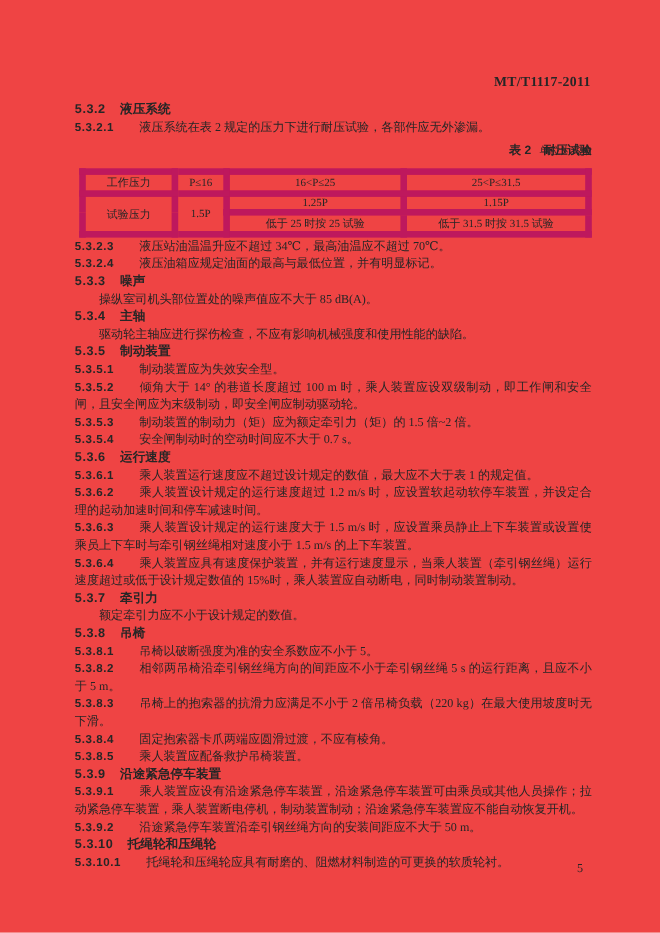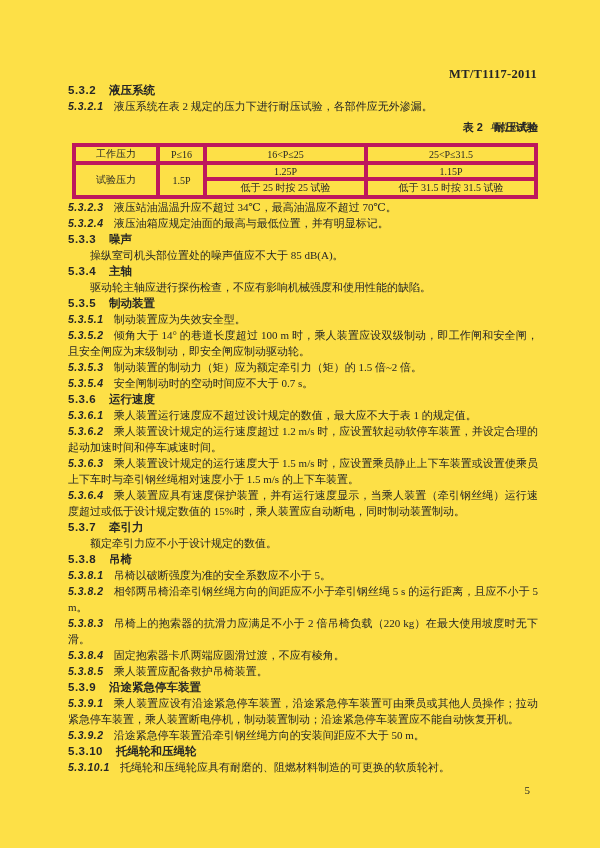--- a/index.html
+++ b/index.html
@@ -1,54 +1,54 @@
 <!DOCTYPE html>
 <html><head>
 <meta charset="utf-8">
 <style>
   * { box-sizing: border-box; }
   html, body { margin: 0; padding: 0; background: #ffffff; }
   .page {
     width: 600px; height: 848px; position: relative; overflow: hidden;
-    background: #fde047; color: #262626;
+    background: #ef4444; color: #262626;
     font-family: "Liberation Serif", "DejaVu Serif", serif;
   }
   .doc-ref {
     position: absolute; top: 67px; right: 63px;
     font-size: 12.5px; font-weight: bold; letter-spacing: 0.3px;
     font-family: "Liberation Serif", serif;
   }
-  .content { position: absolute; left: 68px; top: 82px; width: 470px; }
+  .content { position: absolute; left: 68px; top: 92px; width: 470px; }
   .heading {
     margin: 0; font-family: "Liberation Sans", "DejaVu Sans", sans-serif;
     font-weight: bold; font-size: 11.5px; line-height: 16px;
   }
   .heading .num { margin-right: 13px; letter-spacing: 0.5px; }
   .clause, .para {
     margin: 0; font-size: 11px; line-height: 16px; text-align: justify;
   }
   .clause .num {
     font-family: "Liberation Sans", "DejaVu Sans", sans-serif;
-    font-weight: bold; font-size: 10.5px; margin-right: 10px;
-    letter-spacing: 0.5px; white-space: nowrap; font-style: italic;
+    font-weight: bold; font-size: 10.5px; margin-right: 23px;
+    letter-spacing: 0.5px; white-space: nowrap;
   }
   .para { text-indent: 22px; }
   .mt { margin-top: 12px; }
   .caption-row { position: relative; margin: 6px 0 8px 0; height: 15px; }
   .table-caption {
     text-align: right; font-family: "Liberation Sans", "DejaVu Sans", sans-serif;
     font-weight: bold; font-size: 11px; line-height: 15px;
   }
   .unit-note { position: absolute; right: 0; bottom: 1px; font-size: 9.5px; }
   .ptable {
     border-collapse: collapse; table-layout: fixed;
     margin-left: 4px; width: 466px;
   }
   .ptable td {
-    border: 4px solid #be185d; text-align: center; vertical-align: middle;
+    border: 6px solid #be185d; text-align: center; vertical-align: middle;
     font-size: 10px; height: 16px; padding: 0 3px;
   }
   .page-num { position: absolute; top: 784px; right: 70px; font-size: 11px; }
 </style>
 </head>
 <body>
 
 <div class="page">
 
   <div class="doc-ref">MT/T1117-2011</div>

